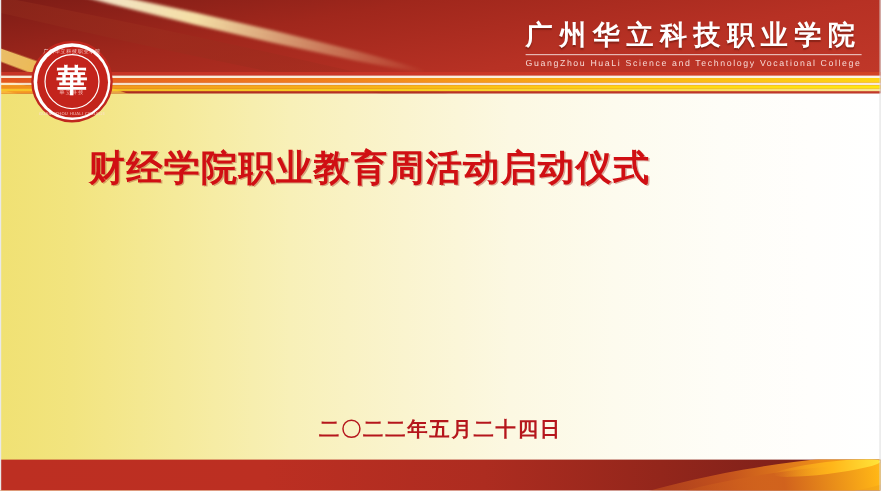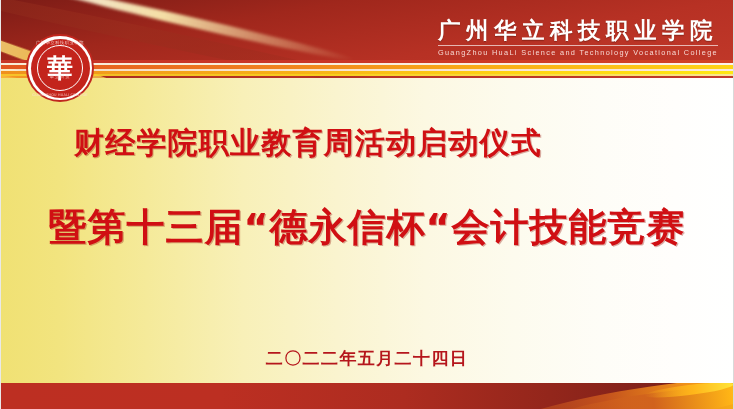--- a/index.html
+++ b/index.html
@@ -278,21 +278,21 @@
   .title-l1 {
     position: absolute;
     left: 0; top: 121px;
     width: 616px;
     text-align: center;
     color: #d00f13;
     font-size: 30px;
     font-weight: bold;
     letter-spacing: 1.2px;
     line-height: 44px;
-    font-family: Liberation Serif, serif;
+    font-family: Liberation Mono, monospace;
     text-shadow: 1.2px 1.2px 0 rgba(150,20,10,.35);
     white-space: nowrap;
   }
   .title-l2 {
     position: absolute;
     left: 0; top: 200px;
     width: 734px;
     text-align: center;
     color: #d00f13;
     font-size: 38px;
@@ -365,21 +365,20 @@
     <div class="logo-arc-en">GUANGZHOU HUALI COLLEGE</div>
   </div>
 
   <div class="uni-block">
     <div class="uni-cn">广州华立科技职业学院</div>
     <div class="uni-rule"></div>
     <div class="uni-en">GuangZhou HuaLi Science and Technology Vocational College</div>
   </div>
 
   <div class="title-l1">财经学院职业教育周活动启动仪式</div>
-  <div class="title-l2">暨第十三届“德永信杯“会计技能竞赛</div>
 
   <div class="date-line">二〇二二年五月二十四日</div>
 
   <div class="footer-band">
     <div class="footer-swoosh-a"></div>
     <div class="footer-swoosh-b"></div>
     <div class="footer-swoosh-c"></div>
   </div>
 
   <div class="edge-frame"></div>

